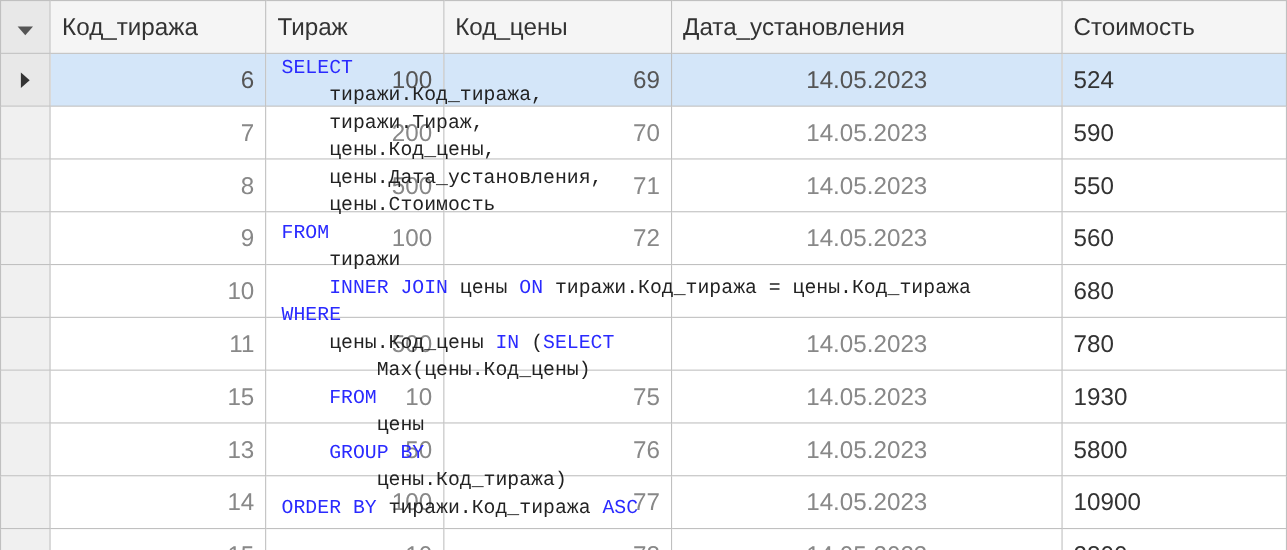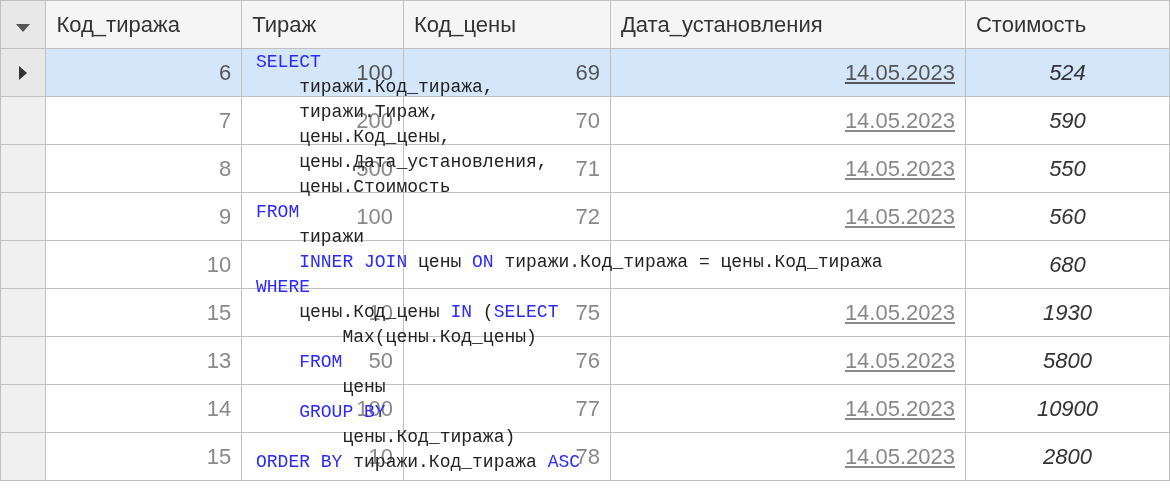--- a/index.html
+++ b/index.html
@@ -55,28 +55,26 @@
       background: #d4e6f9;
     }
     .selected-row .row-selector {
       background: #e8e8e8;
     }
     .num-cell {
       text-align: right;
       color: #888;
     }
     .date-cell {
-      text-align: right;
+      text-align: center;
       color: #888;
-      text-decoration: underline;
     }
     .cost-cell {
-      text-align: center;
+      text-align: left;
       color: #333;
-      font-style: italic;
     }
     .selected-row .cost-cell {
       color: #333;
     }
     .selected-row .num-cell,
     .selected-row .date-cell {
       color: #555;
     }
     .col-sel { width: 48px; }
     .col-kod-tirazha { width: 200px; }
@@ -168,20 +166,28 @@
 
   <div class="row">
     <div class="cell row-selector"></div>
     <div class="cell num-cell">10</div>
     <div class="cell num-cell"></div>
     <div class="cell num-cell"></div>
     <div class="cell date-cell"></div>
     <div class="cell cost-cell">680</div>
   </div>
 
+  <div class="row">
+    <div class="cell row-selector"></div>
+    <div class="cell num-cell">11</div>
+    <div class="cell num-cell">500</div>
+    <div class="cell num-cell"></div>
+    <div class="cell date-cell">14.05.2023</div>
+    <div class="cell cost-cell">780</div>
+  </div>
 
   <div class="row">
     <div class="cell row-selector"></div>
     <div class="cell num-cell">15</div>
     <div class="cell num-cell">10</div>
     <div class="cell num-cell">75</div>
     <div class="cell date-cell">14.05.2023</div>
     <div class="cell cost-cell">1930</div>
   </div>
 

